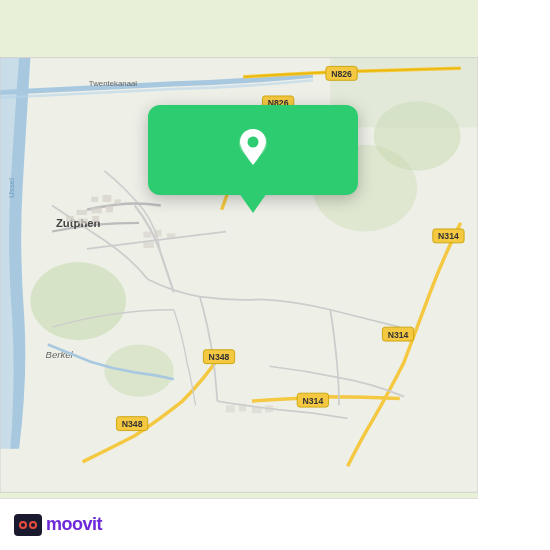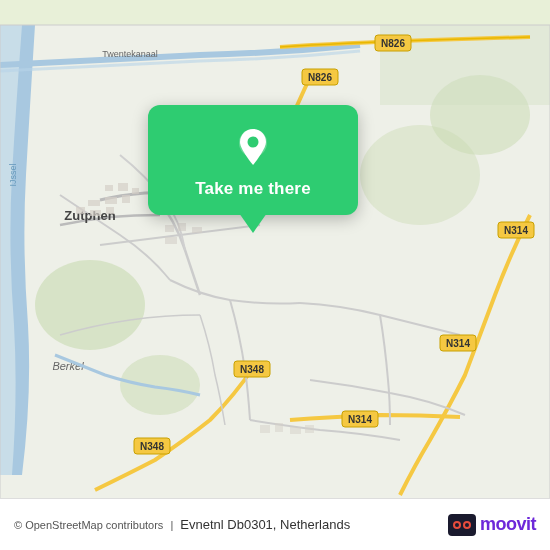--- a/index.html
+++ b/index.html
@@ -6,21 +6,21 @@
 
     body {
       width: 550px;
       height: 550px;
       overflow: hidden;
       font-family: Arial, sans-serif;
       position: relative;
     }
 
     #map-container {
-      width: 550px;
+      width: 478px;
       height: 550px;
       position: relative;
       background-color: #e8f0d8;
       overflow: hidden;
     }
 
     
     .map-svg {
       position: absolute;
       inset: 0;
@@ -225,29 +225,23 @@
 
     <rect x="0" y="0" width="550" height="500" fill="none" stroke="#ccc" stroke-width="1"></rect>
   </svg>
 
   <div class="popup-card">
     <svg class="pin-icon" viewBox="0 0 44 44" xmlns="http://www.w3.org/2000/svg">
       <circle cx="22" cy="18" r="14" fill="white" opacity="0.25"></circle>
       <path d="M22 4 C14.8 4 9 9.8 9 17 C9 24.5 22 40 22 40 C22 40 35 24.5 35 17 C35 9.8 29.2 4 22 4 Z" fill="white"></path>
       <circle cx="22" cy="17" r="5.5" fill="#2ecc71"></circle>
     </svg>
-    <span class="popup-label">Take me there</span>
   </div>
 
   <div class="bottom-bar">
-    <div class="bottom-left">
-      <span class="osm-copyright">© OpenStreetMap contributors</span>
-      <span> &nbsp;|&nbsp; </span>
-      <span class="location-info">Evnetnl Db0301, Netherlands</span>
-    </div>
     <div class="moovit-logo">
       <svg width="28" height="22" viewBox="0 0 28 22" xmlns="http://www.w3.org/2000/svg">
         <rect x="0" y="0" width="28" height="22" rx="4" fill="#1a1a2e"></rect>
         <circle cx="9" cy="11" r="4" fill="#e74c3c"></circle>
         <circle cx="19" cy="11" r="4" fill="#e74c3c"></circle>
         <circle cx="9" cy="11" r="2" fill="#1a1a2e"></circle>
         <circle cx="19" cy="11" r="2" fill="#1a1a2e"></circle>
       </svg>
       <span class="moovit-text">moovit</span>
     </div>

